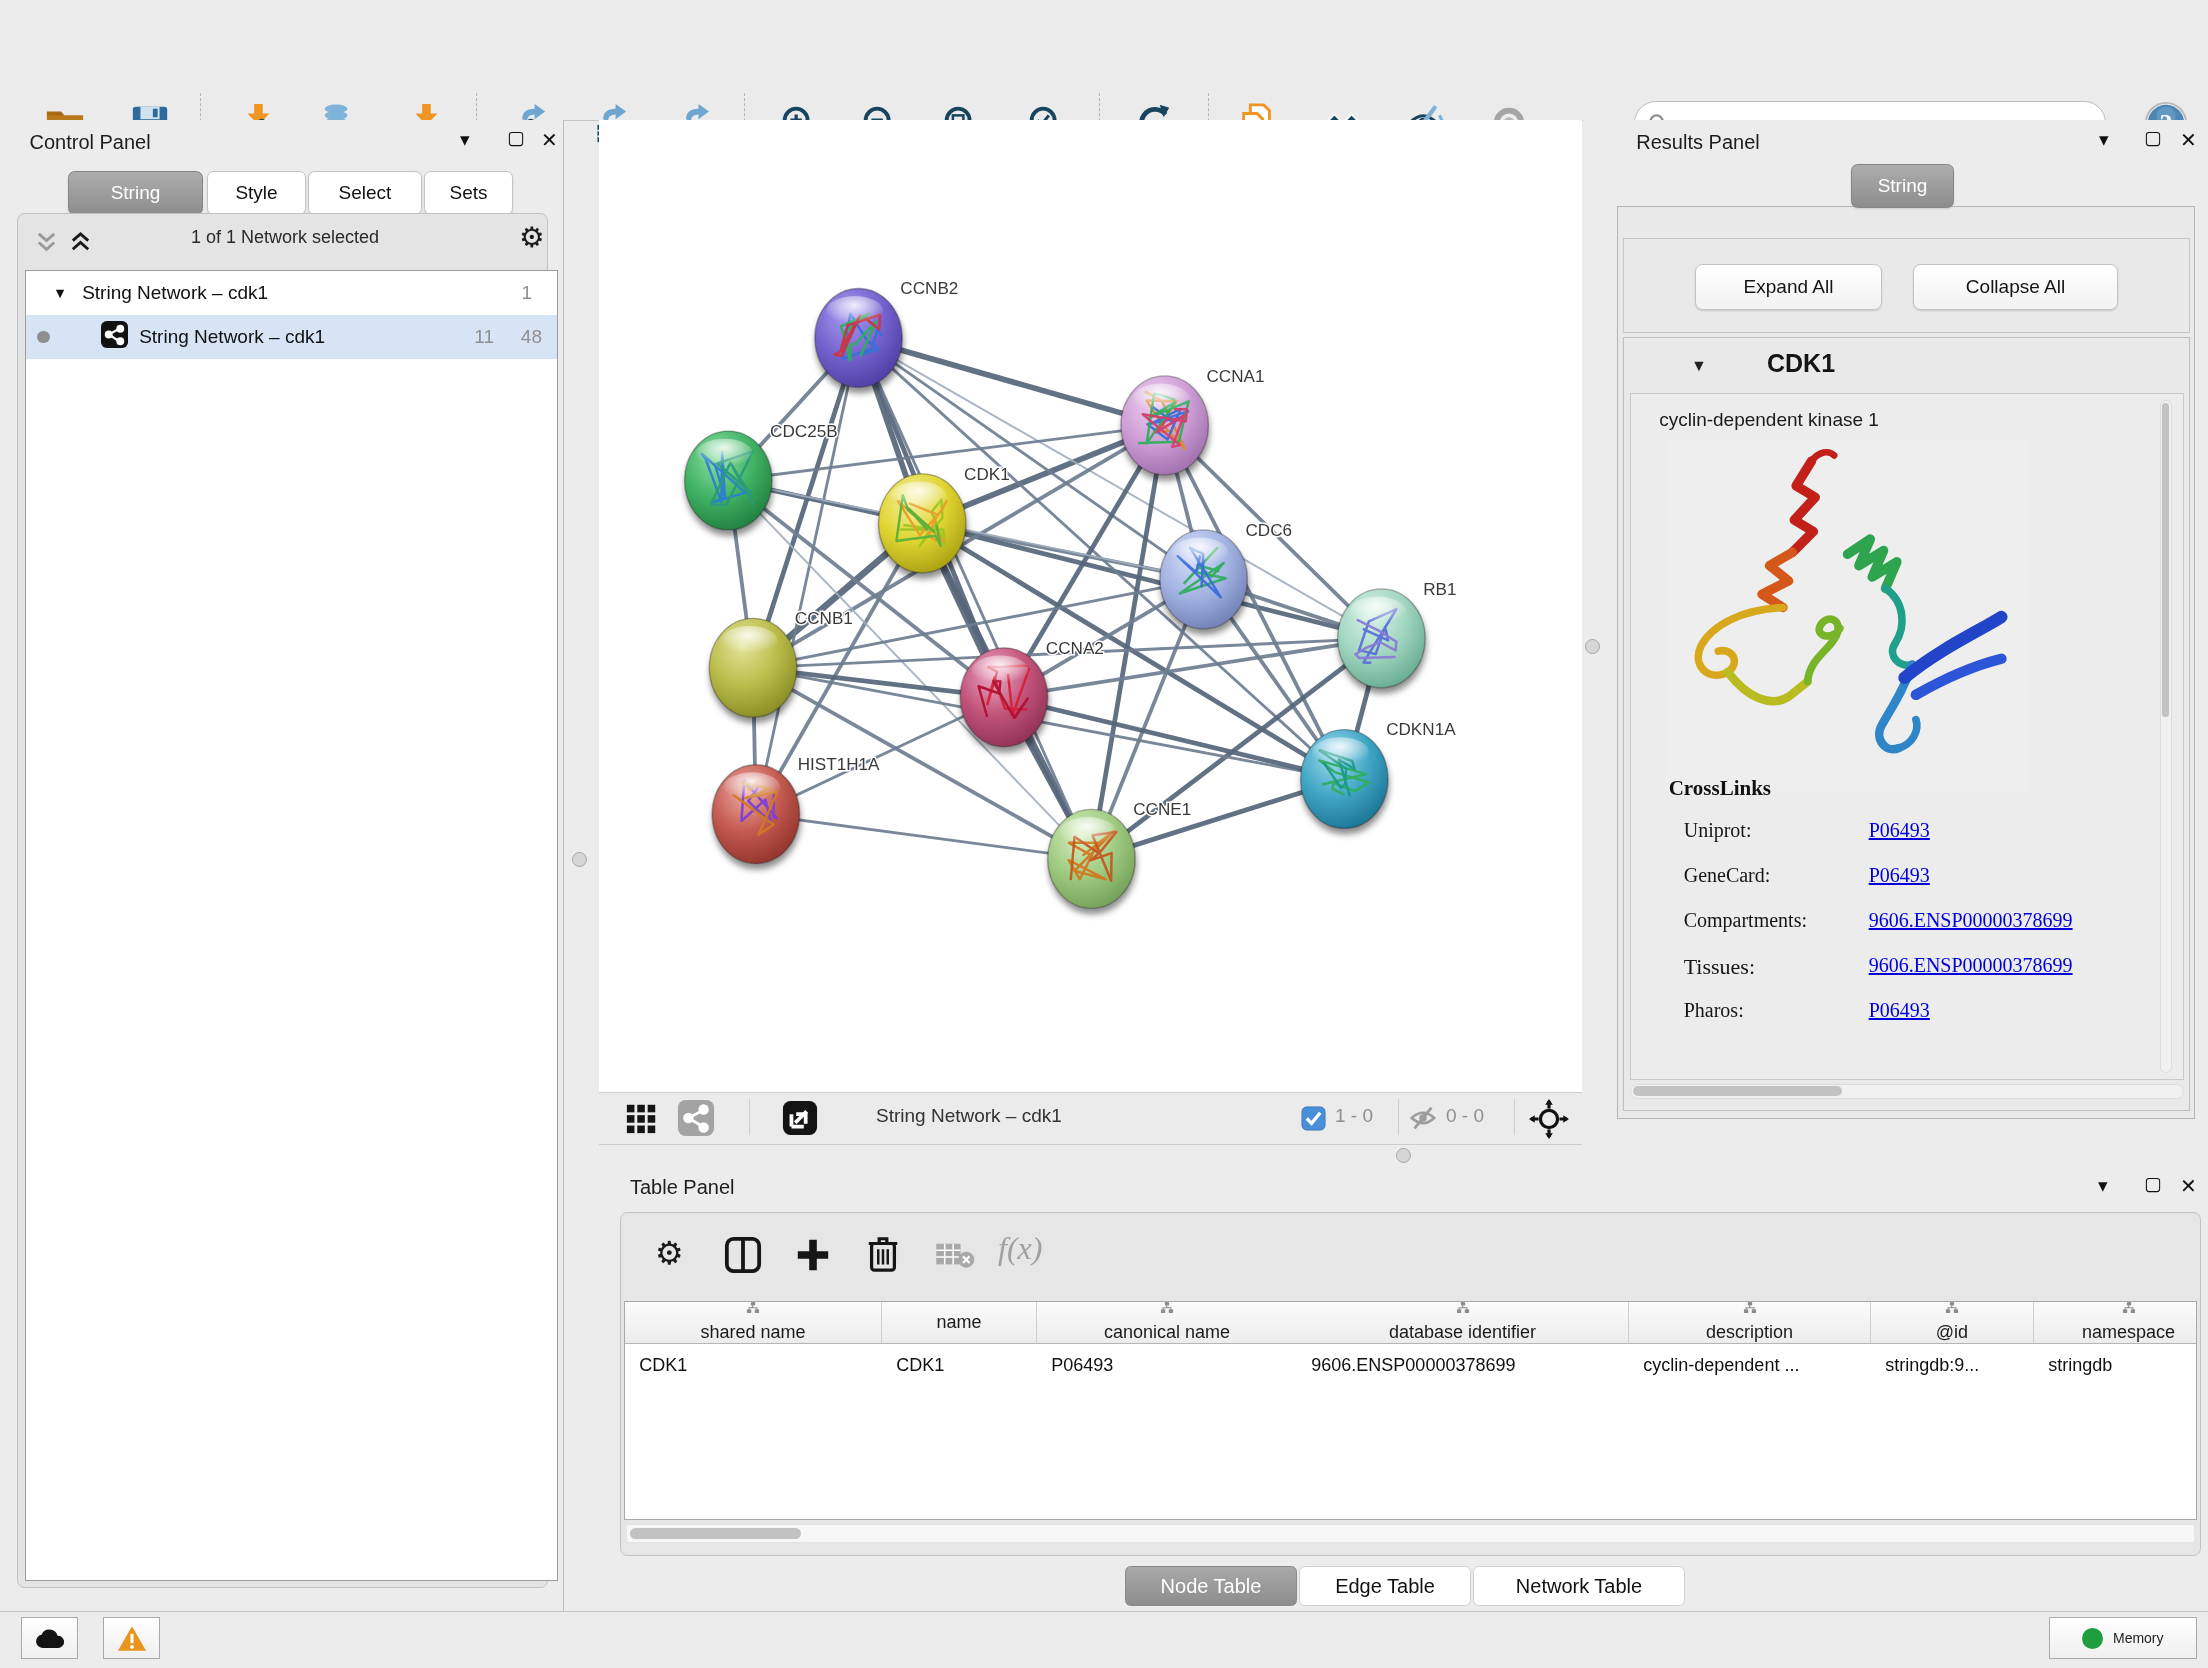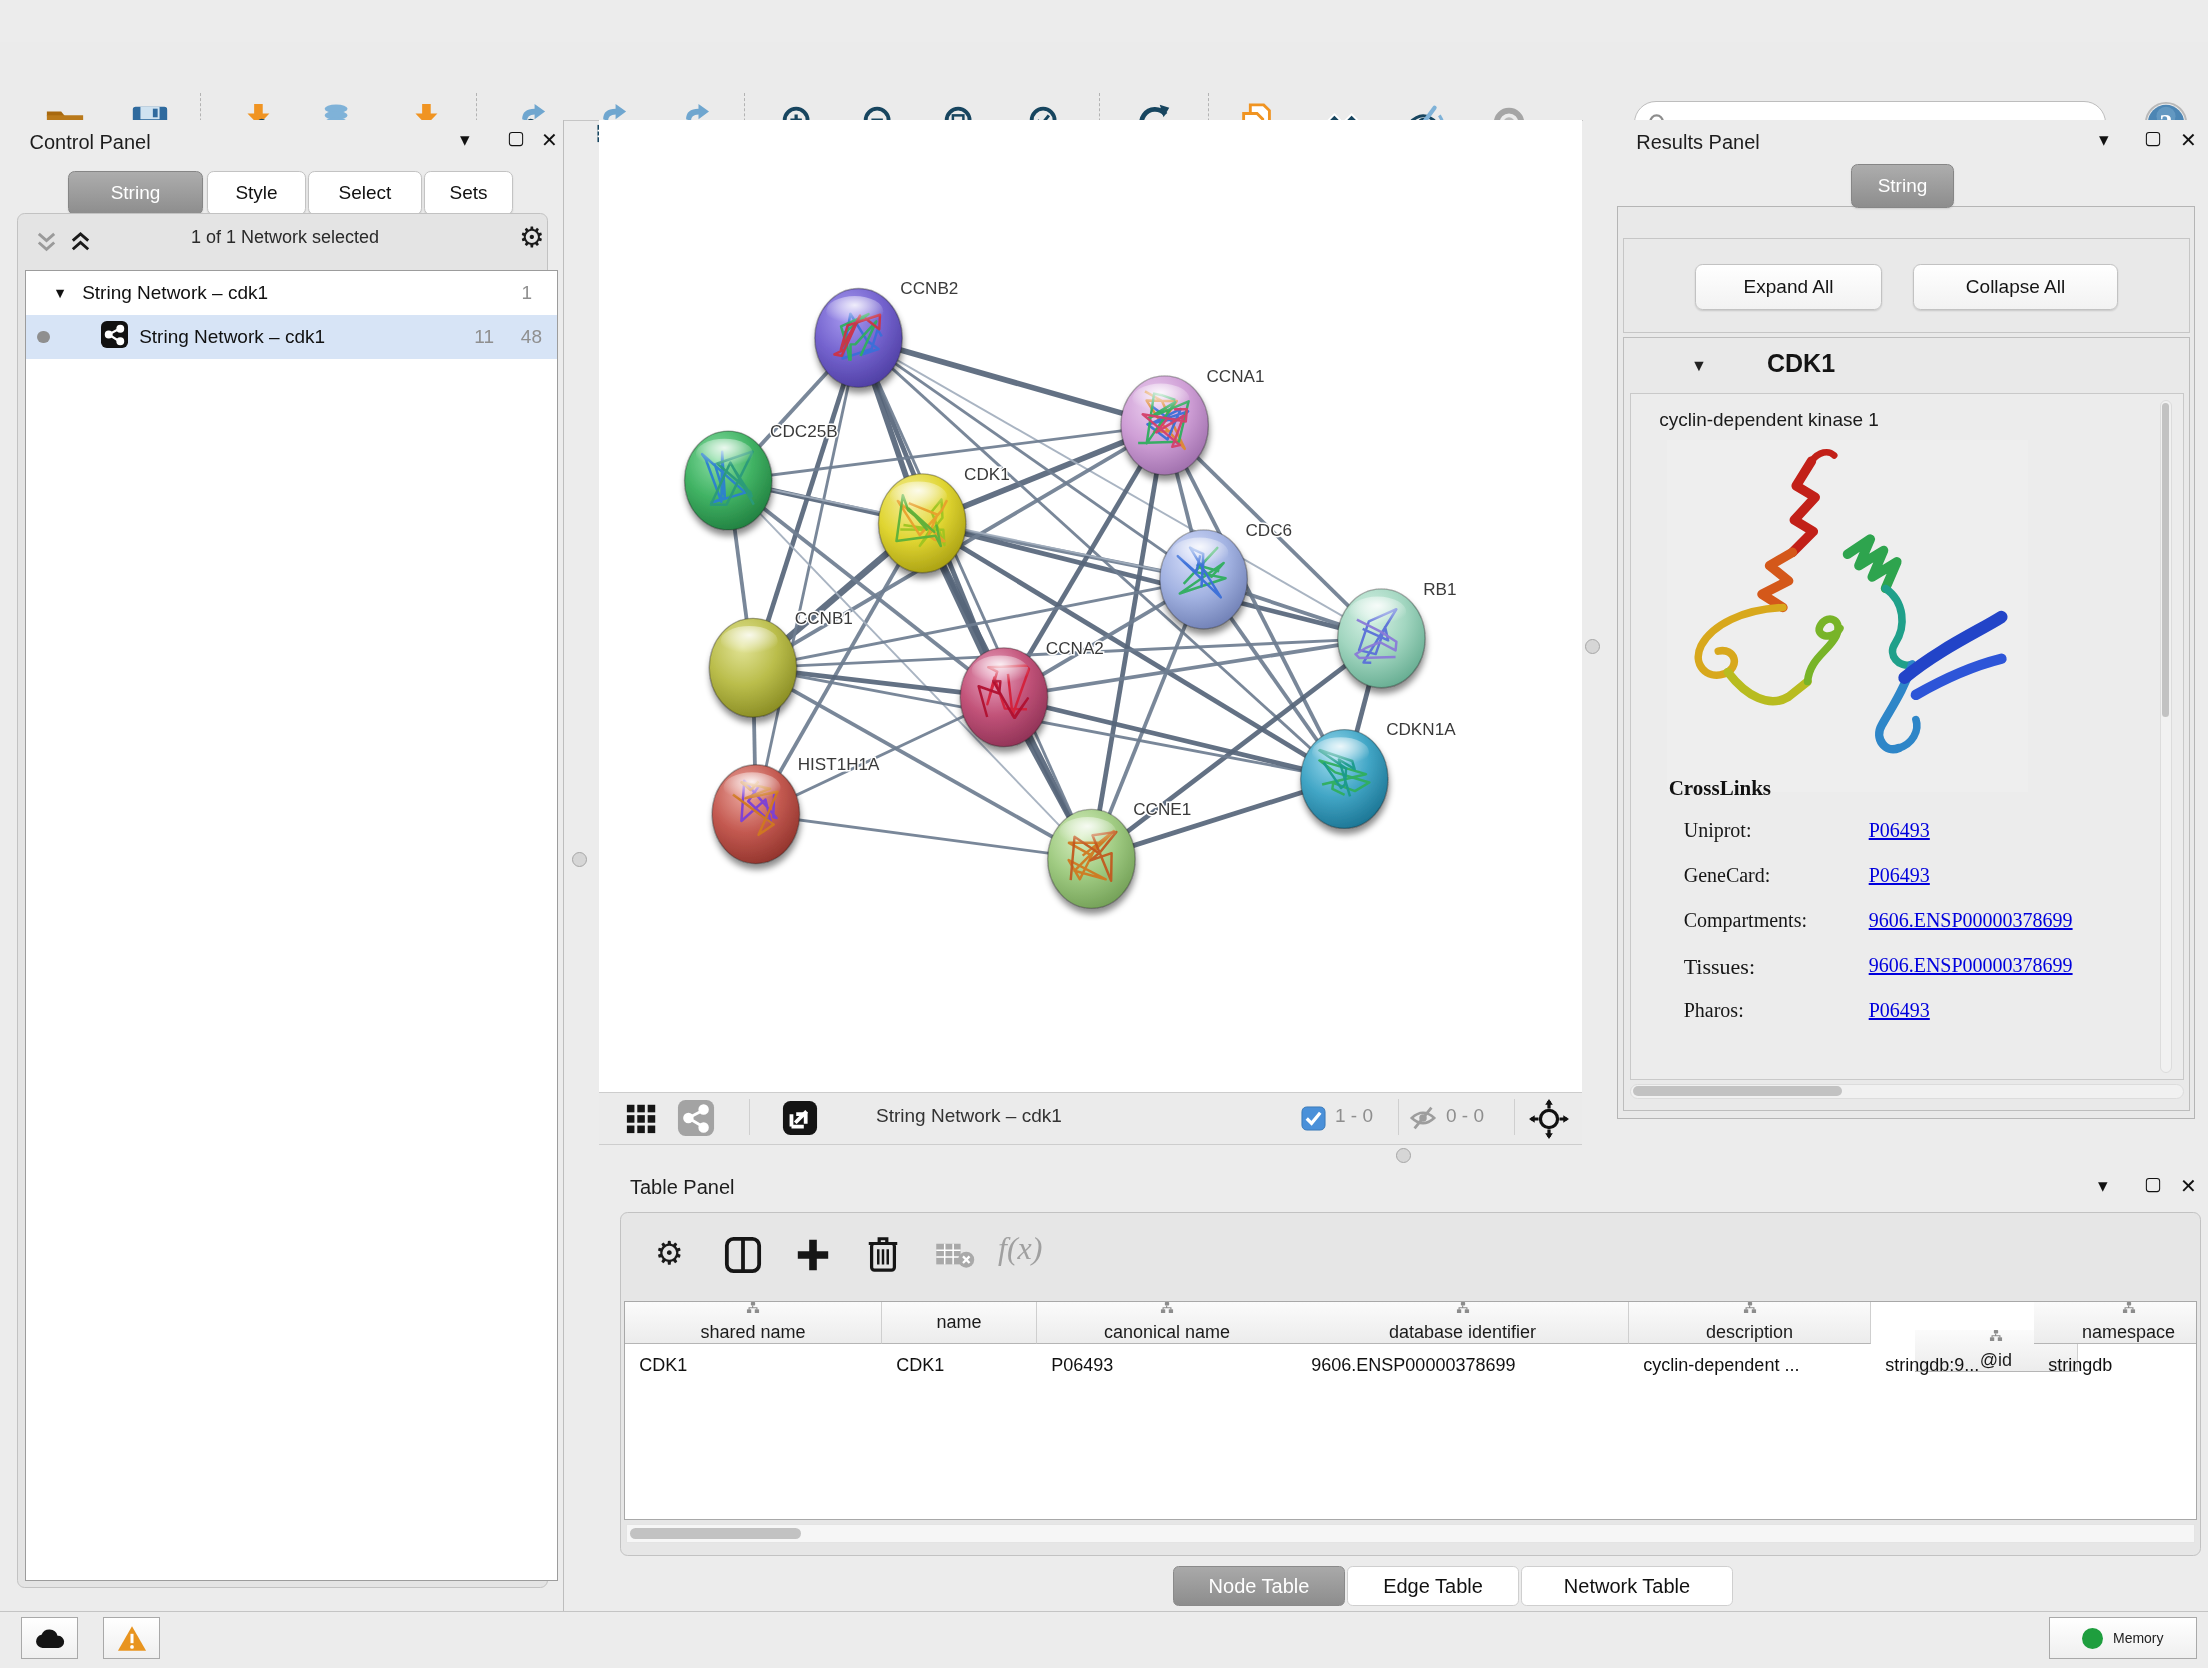--- a/index.html
+++ b/index.html
@@ -46,21 +46,21 @@
   .xlink{color:#0000dd;text-decoration:underline;}
   
   #tp-box{left:620px;top:1212px;width:1579px;height:342px;background:#e6e6e6;border:1px solid #c2c2c2;border-radius:7.6px;}
   #tbl{left:624px;top:1301px;width:1571px;height:217px;background:#fff;border:1px solid #a8a8a8;overflow:hidden;}
   .th{position:absolute;top:0;height:42px;background:linear-gradient(#fbfbfb,#ececec);
       border-right:1px solid #cfcfcf;border-bottom:1px solid #b5b5b5;display:flex;align-items:center;
       justify-content:center;gap:8.6px;font-size:18px;color:#1b1b1b;box-sizing:border-box;flex-direction:column;}
   .td{position:absolute;top:42px;height:42px;display:flex;align-items:center;padding-left:14.3px;
       font-size:18px;color:#111;box-sizing:border-box;}
   .btab{position:absolute;top:1566px;height:40px;border:1px solid #cfcfcf;background:#fff;
-      display:flex;align-items:center;justify-content:center;font-size:20px;color:#111;box-sizing:border-box;border-radius:5.7px;margin-left:48px;}
+      display:flex;align-items:center;justify-content:center;font-size:20px;color:#111;box-sizing:border-box;border-radius:5.7px;}
   .btab.sel{background:linear-gradient(#a9a9a9,#8d8d8d);color:#fff;border-color:#8a8a8a;}
   
   #statusbar{left:0;top:1611px;width:2208px;height:57px;background:#ececec;border-top:1px solid #c4c4c4;}
   .sbtn{position:absolute;top:1617px;height:40px;background:linear-gradient(#ffffff,#efefef);
       border:1px solid #a9a9a9;display:flex;align-items:center;justify-content:center;gap:9.5px;}
   .knob{position:absolute;width:13.3px;height:13.3px;border-radius:50%;background:#d6d6d6;border:1px solid #a6a6a6;}
   .scrolltrack{position:absolute;background:#f1f1f1;border:1px solid #dcdcdc;border-radius:7.6px;}
   .scrollthumb{position:absolute;background:#c2c2c2;border-radius:6.7px;}
 </style>
 </head>
@@ -741,21 +741,21 @@
           <g fill="#8c8c8c">
             <rect x="5.5" y="0" width="6" height="5" rx="1"></rect>
             <rect x="0" y="10" width="6" height="6" rx="1"></rect>
             <rect x="11" y="10" width="6" height="6" rx="1"></rect>
             <path d="M8 5v3M3 10V8h11v2" stroke="#8c8c8c" stroke-width="1.6" fill="none"></path>
           </g>
         </svg>
         <span>description</span>
       </div>
       <div class="td" style="left: 1004px; width: 242px;">cyclin-dependent ...</div>
-      <div class="th" style="left: 1290px; width: 163px; margin-top: 28px;">
+      <div class="th" style="left: 1246px; width: 163px;">
         <svg width="16" height="15" viewBox="0 0 17 16">
           <g fill="#8c8c8c">
             <rect x="5.5" y="0" width="6" height="5" rx="1"></rect>
             <rect x="0" y="10" width="6" height="6" rx="1"></rect>
             <rect x="11" y="10" width="6" height="6" rx="1"></rect>
             <path d="M8 5v3M3 10V8h11v2" stroke="#8c8c8c" stroke-width="1.6" fill="none"></path>
           </g>
         </svg>
         <span>@id</span>
       </div>

